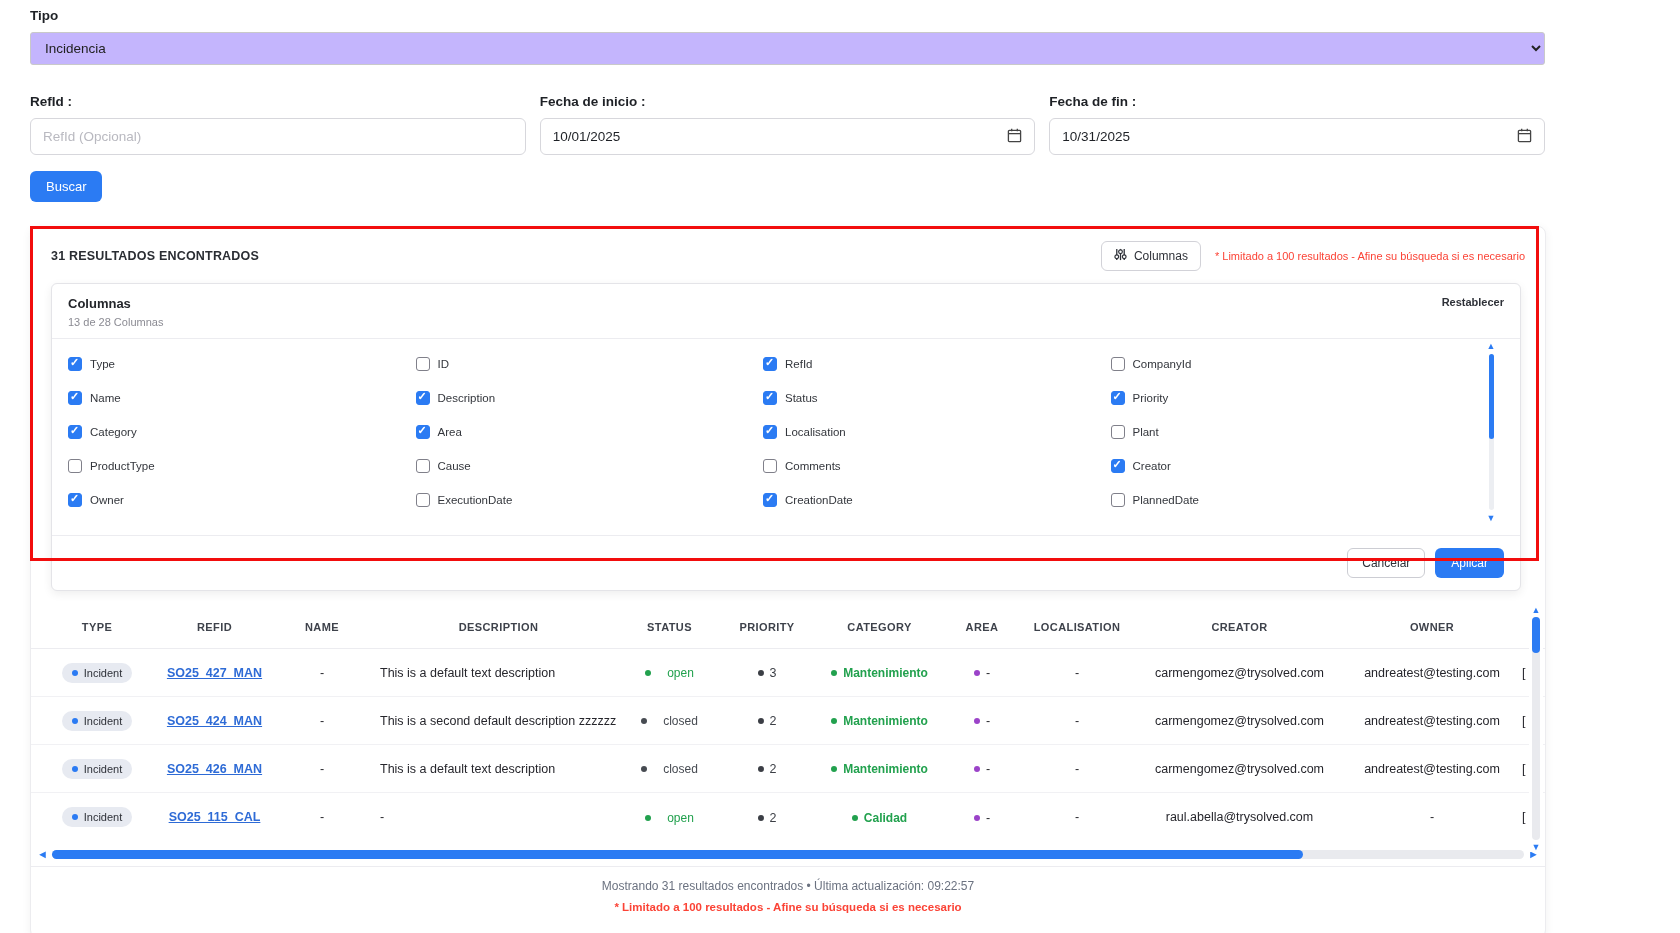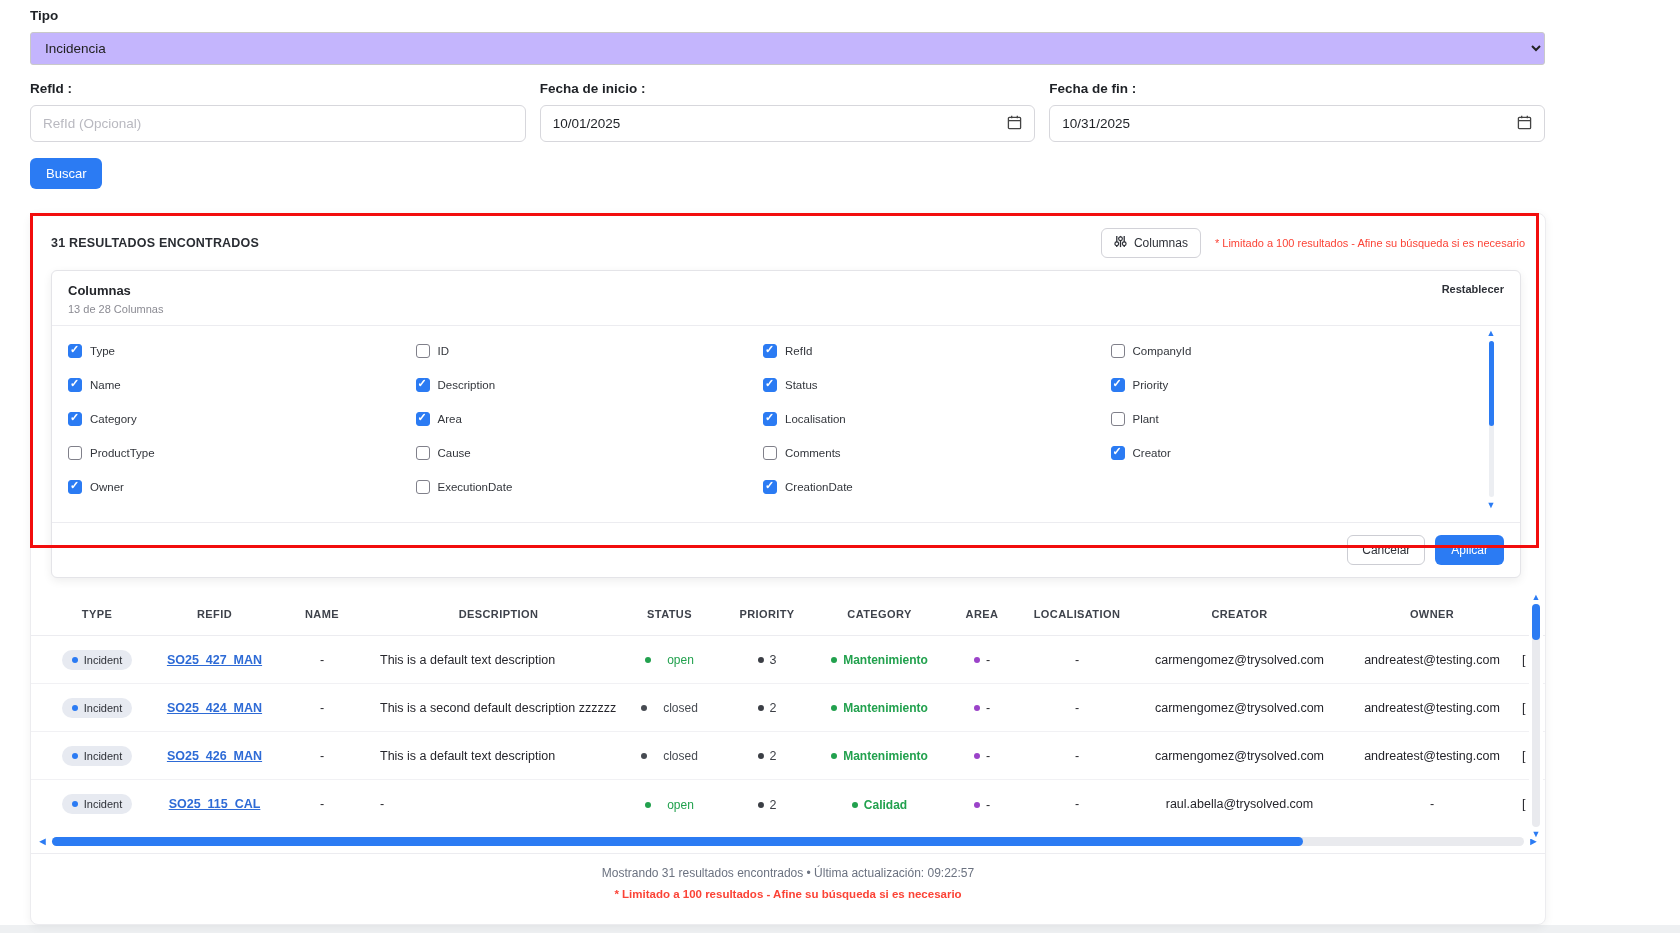--- a/index.html
+++ b/index.html
@@ -3,21 +3,21 @@
 <meta charset="utf-8">
 <style>
   * { margin:0; padding:0; box-sizing:border-box; }
   html,body { width:1680px; min-height:933px; background:#eef0f2; font-family:"Liberation Sans", sans-serif; }
   .page { width:1680px; min-height:872px; background:#ffffff; padding:8px 0 0 0; position:relative; }
 
   
   .filters { padding:0 134px 0 30px; width:100%; }
   .f-label { font-size:13.5px; font-weight:bold; color:#1e2126; margin-bottom:9px; display:block; }
   select.tipo-select { width:1515px; height:33px; background:#c4b5fd; border:1px solid #c9c9c9; border-radius:3px; font-size:13.5px; color:#222; padding:0 10px; font-family:"Liberation Sans", sans-serif; }
-  .filter-row { display:flex; gap:14px; margin-top:16px; width:1515px; }
+  .filter-row { display:flex; gap:14px; margin-top:29px; width:1515px; }
   .field { flex:1; }
   .text-input { width:100%; height:37px; border:1px solid #d7d7dc; border-radius:6px; padding:0 12px; font-size:13.5px; color:#ef4444; font-family:"Liberation Sans", sans-serif; }
   .text-input::placeholder { color:#b9b9c0; }
   .date-box { width:100%; height:37px; border:1px solid #d7d7dc; border-radius:6px; padding:0 12px; font-size:13.5px; color:#1e2126; display:flex; align-items:center; justify-content:space-between; cursor:pointer; background:#fff; }
   .btn-primary { background:#2b7bf3; color:#fff; border:none; border-radius:6px; padding:8px 16px; font-size:13px; cursor:pointer; font-family:"Liberation Sans", sans-serif; }
   .buscar { margin:16px 0 0 30px; }
 
   
   .results-card { margin:24px 30px 0 30px; width:1516px; background:#fff; border:1px solid #ececef; border-radius:8px; box-shadow:0 2px 10px rgba(0,0,0,.06); position:relative; padding-bottom:10px; }
   .red-annotation { position:absolute; left:-1px; top:-1px; width:1509px; height:335px; border:3px solid #f20d0d; pointer-events:none; z-index:5; }
@@ -239,20 +239,24 @@
             <span class="cb-label">Owner</span>
           </label>
         <label class="col-item">
             <span class="cb" data-checked="false"></span>
             <span class="cb-label">ExecutionDate</span>
           </label>
         <label class="col-item">
             <span class="cb" data-checked="true"></span>
             <span class="cb-label">CreationDate</span>
           </label>
+        <label class="col-item">
+            <span class="cb" data-checked="false"></span>
+            <span class="cb-label">PlannedDate</span>
+          </label>
 
         <div class="cp-scroll">
           <span class="arr">▲</span>
           <span class="cp-track">
               <span class="cp-thumb"></span>
             </span>
           <span class="arr">▼</span>
         </div>
       </div>
 

